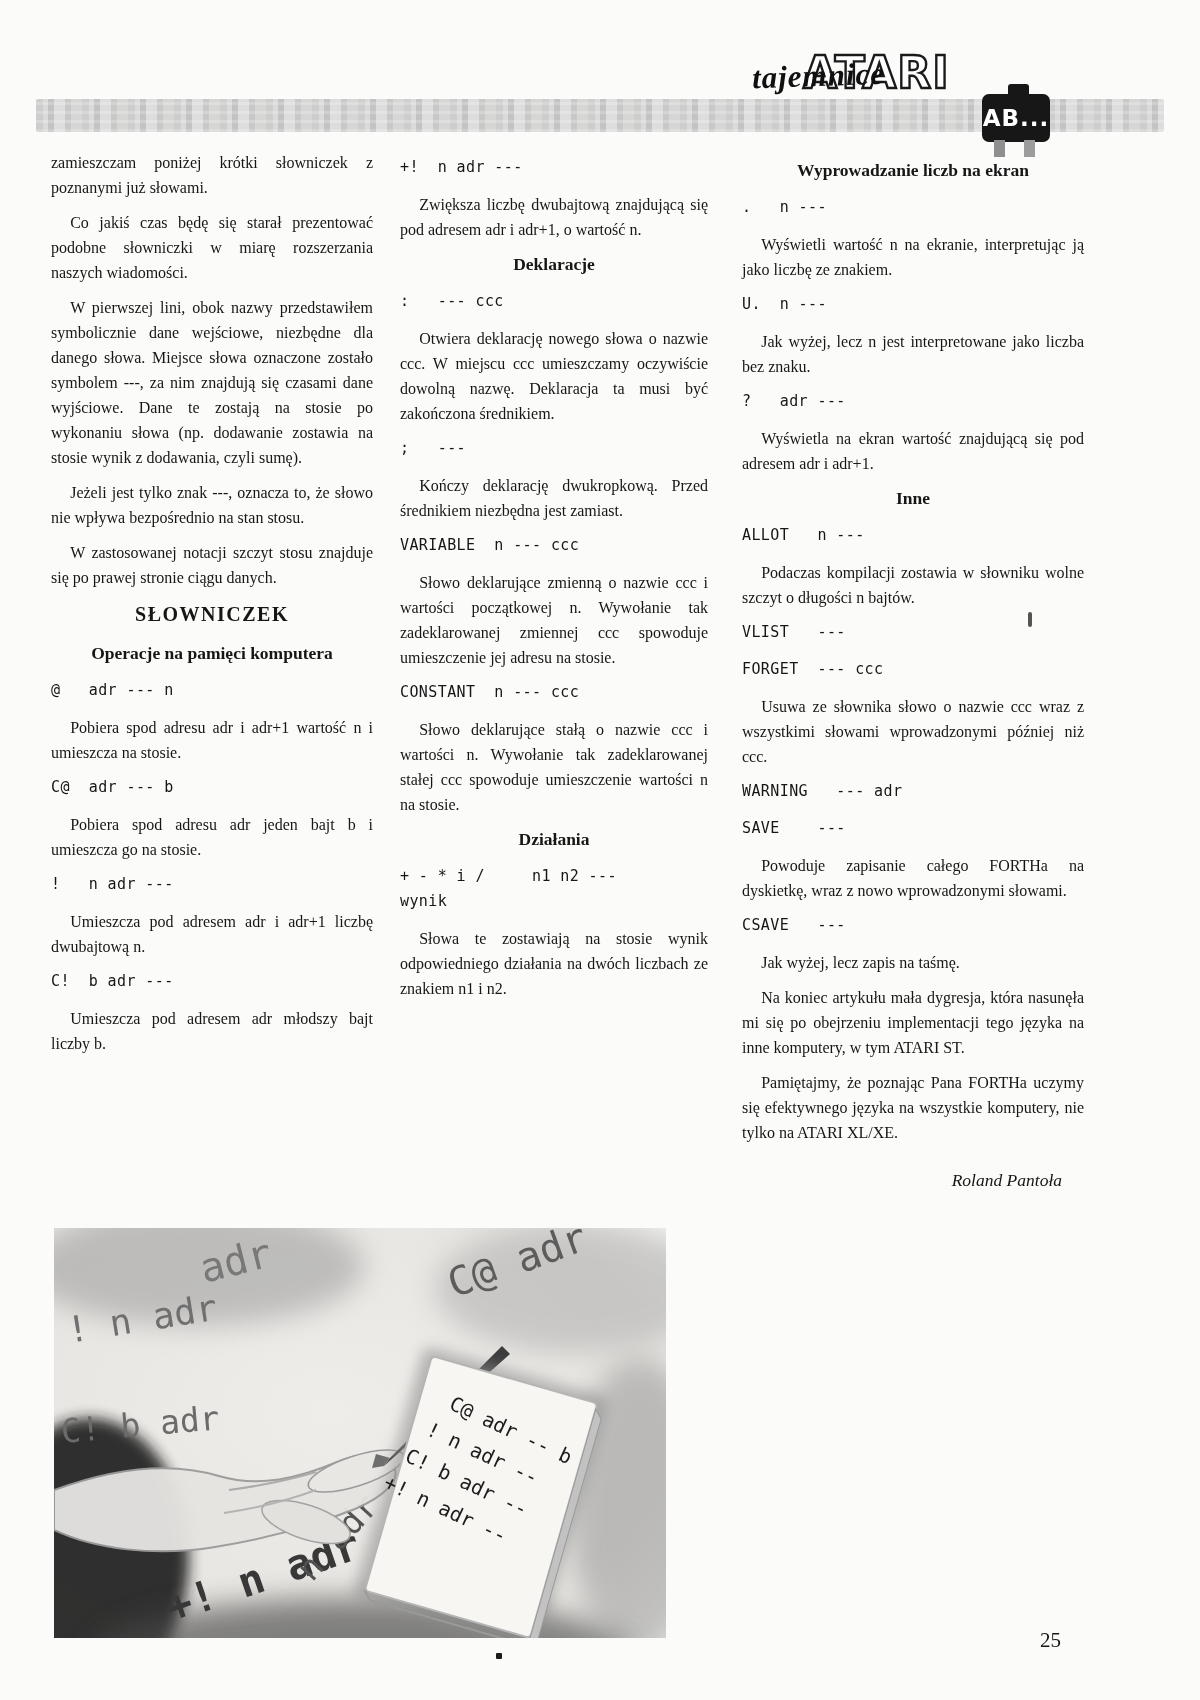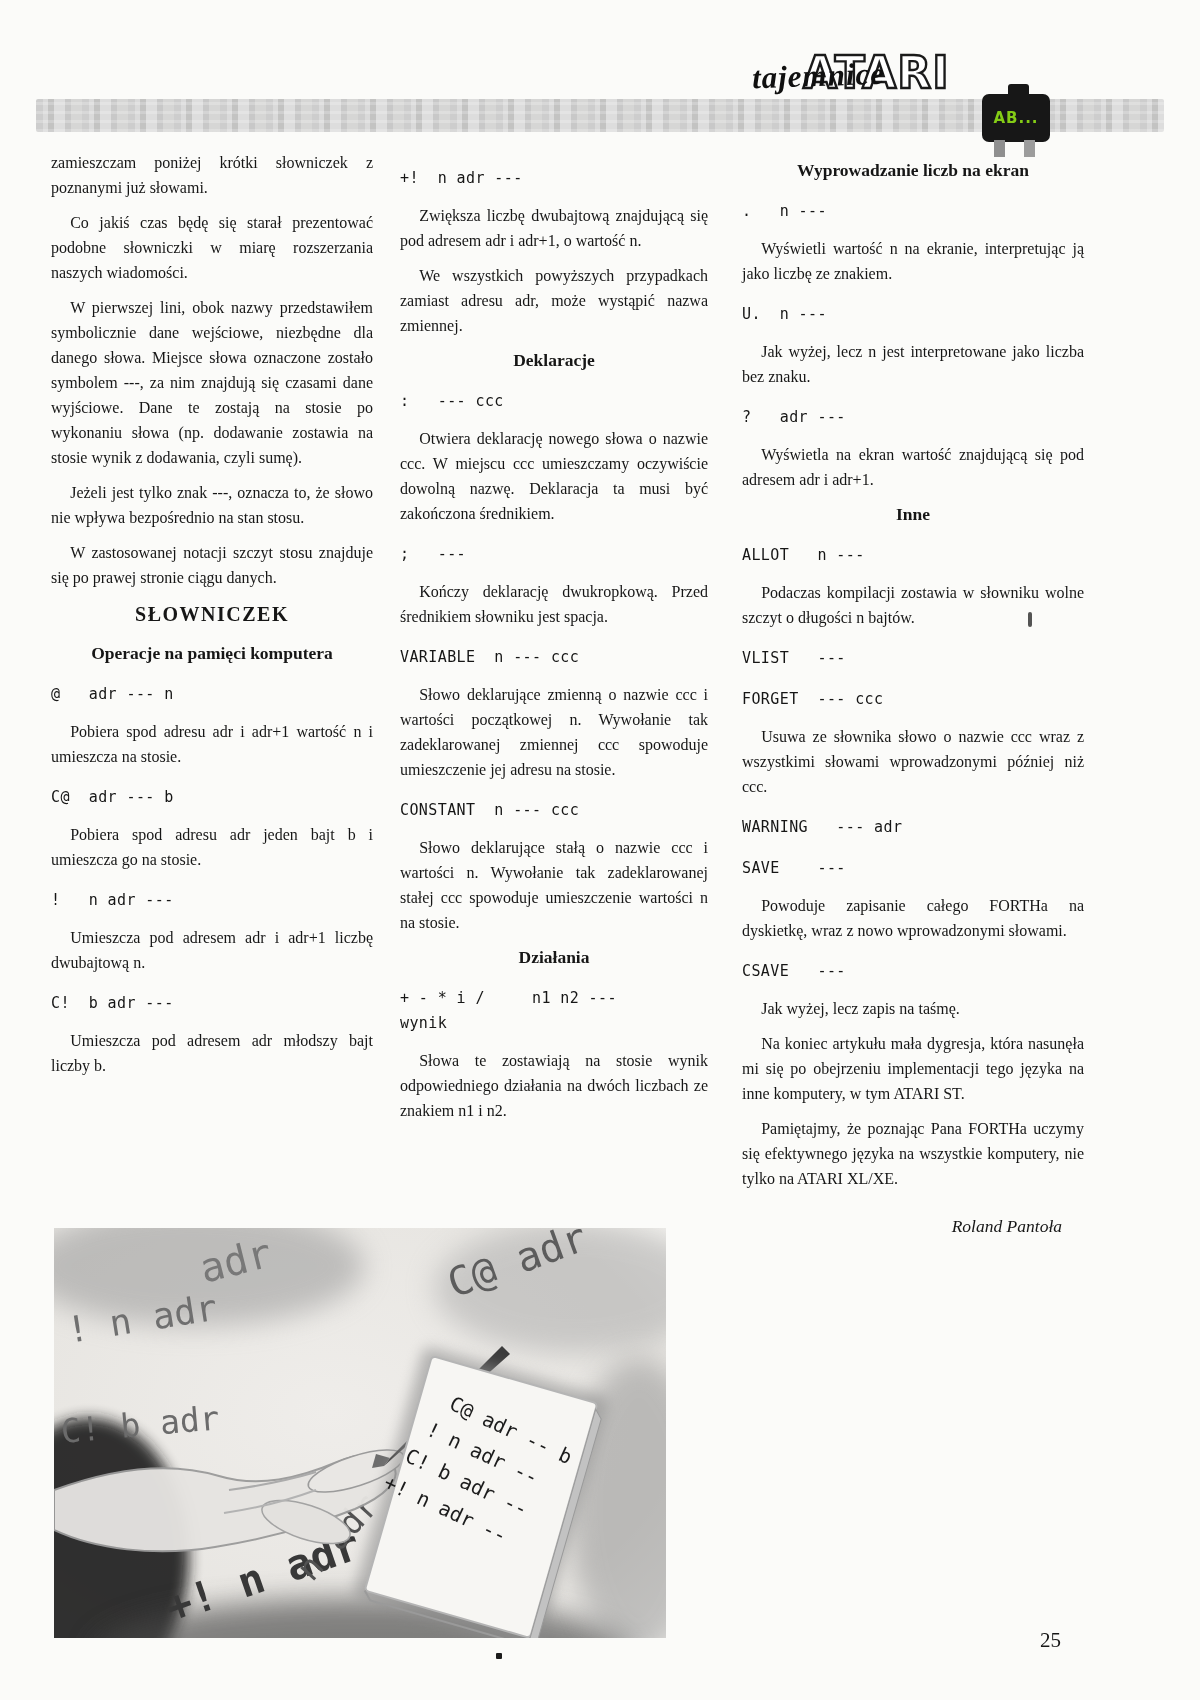--- a/index.html
+++ b/index.html
@@ -13,35 +13,35 @@
     opacity:.9;}
   .masthead{position:absolute;left:700px;top:36px;width:300px;height:76px;}
   .masthead svg{position:absolute;left:100px;top:6px;}
   .script-title{position:absolute;left:52px;top:22px;font-family:"Liberation Serif",serif;
     font-style:italic;font-weight:bold;font-size:31px;letter-spacing:1px;color:#101010;
     transform:rotate(-2deg);z-index:2;}
   .badge{position:absolute;left:982px;top:84px;width:70px;height:74px;z-index:3;}
   .badge .tab{position:absolute;left:26px;top:0;width:21px;height:14px;background:#171717;border-radius:3px 3px 0 0;}
   .badge .bodyp{position:absolute;left:0;top:10px;width:68px;height:48px;background:#171717;border-radius:7px;
     display:flex;align-items:center;justify-content:center;}
-  .badge .bodyp span{color:#84cc16;font-family:"DejaVu Sans","Liberation Sans",sans-serif;font-weight:bold;font-size:15px;letter-spacing:1px;}
+  .badge .bodyp span{color:#ffffff;font-family:"DejaVu Sans","Liberation Sans",sans-serif;font-weight:bold;font-size:23px;letter-spacing:1px;}
   .badge .leg{position:absolute;top:56px;width:11px;height:17px;background:#9c9c9c;}
   .badge .leg.l1{left:12px;background:#8f8f8f;}
   .badge .leg.l2{left:42px;}
 
   
   .col{position:absolute;top:150px;font-size:16px;line-height:25px;text-align:justify;}
   .col-1{left:51px;width:322px;}
   .col-2{left:400px;width:308px;}
   .col-3{left:742px;width:342px;}
   .blk{margin:0 0 10px 0;}
   .blk.p{text-indent:1.2em;}
   .blk.p-first{text-indent:0;}
   .blk.code{font-family:"DejaVu Sans Mono","Liberation Mono",monospace;font-size:15px;
-    white-space:pre-wrap;text-align:left;letter-spacing:.4px;margin:16px 0 12px 0;}
+    white-space:pre-wrap;text-align:left;letter-spacing:.4px;margin:5px 0 12px 0;}
   .blk.h1{text-align:center;font-weight:bold;font-size:20px;letter-spacing:1.5px;margin:12px 0 14px 0;text-indent:0;}
   .blk.h2{text-align:center;font-weight:bold;font-size:17.5px;margin:8px 0 12px 0;text-indent:0;}
   .blk.author{text-align:right;font-style:italic;font-size:17.5px;margin-top:23px;padding-right:22px;}
 
   
   .illu{position:absolute;left:54px;top:1228px;}
 
   
   .pagenum{position:absolute;left:1040px;top:1628px;font-weight:normal;font-size:21px;font-family:"Liberation Serif",serif;}
   .ink-dot{position:absolute;left:496px;top:1653px;width:6px;height:6px;background:#1c1c1c;border-radius:1px;}
@@ -83,26 +83,25 @@
       <div class="blk code">C@  adr --- b</div>
       <div class="blk p">Pobiera spod adresu adr jeden bajt b i umieszcza go na stosie.</div>
       <div class="blk code">!   n adr ---</div>
       <div class="blk p">Umieszcza pod adresem adr i adr+1 liczbę dwubajtową n.</div>
       <div class="blk code">C!  b adr ---</div>
       <div class="blk p">Umieszcza pod adresem adr młodszy bajt liczby b.</div>
     </div>
   <div class="col col-2">
       <div class="blk code">+!  n adr ---</div>
       <div class="blk p">Zwiększa liczbę dwubajtową znajdującą się pod adresem adr i adr+1, o wartość n.</div>
-      <div class="blk p">We wszystkich powyższych przypadkach zamiast adresu adr, może wystąpić nazwa zmiennej.</div>
       <div class="blk h2">Deklaracje</div>
       <div class="blk code">:   --- ccc</div>
       <div class="blk p">Otwiera deklarację nowego słowa o nazwie ccc. W miejscu ccc umieszczamy oczywiście dowolną nazwę. Deklaracja ta musi być zakończona średnikiem.</div>
       <div class="blk code">;   ---</div>
-      <div class="blk p">Kończy deklarację dwukropkową. Przed średnikiem słowniku jest spacja.</div>
+      <div class="blk p">Kończy deklarację dwukropkową. Przed średnikiem niezbędna jest zamiast.</div>
       <div class="blk code">VARIABLE  n --- ccc</div>
       <div class="blk p">Słowo deklarujące zmienną o nazwie ccc i wartości początkowej n. Wywołanie tak zadeklarowanej zmiennej ccc spowoduje umieszczenie jej adresu na stosie.</div>
       <div class="blk code">CONSTANT  n --- ccc</div>
       <div class="blk p">Słowo deklarujące stałą o nazwie ccc i wartości n. Wywołanie tak zadeklarowanej stałej ccc spowoduje umieszczenie wartości n na stosie.</div>
       <div class="blk h2">Działania</div>
       <div class="blk code">+ - * i /     n1 n2 ---
 wynik</div>
       <div class="blk p">Słowa te zostawiają na stosie wynik odpowiedniego działania na dwóch liczbach ze znakiem n1 i n2.</div>
     </div>
   <div class="col col-3">

